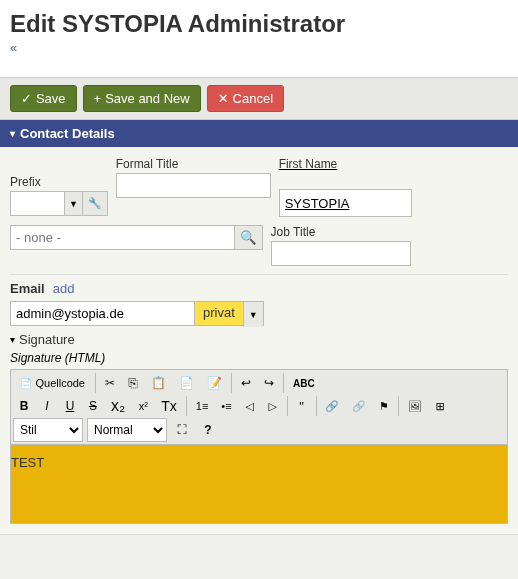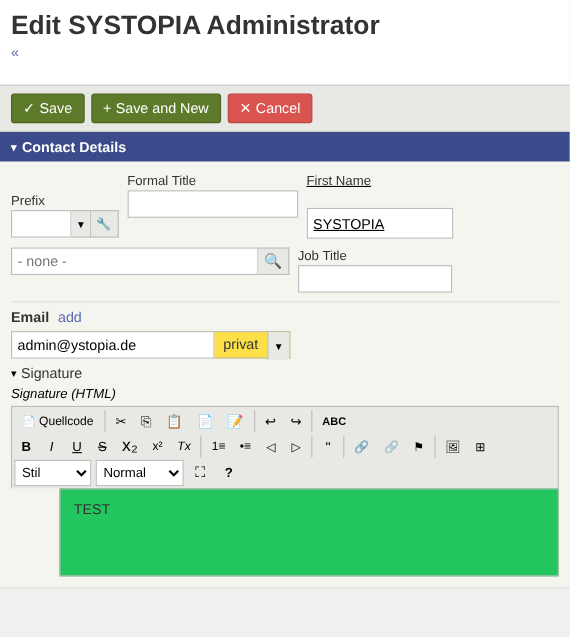--- a/index.html
+++ b/index.html
@@ -171,21 +171,21 @@
         <button class="toolbar-btn" style="font-size:10px; font-weight:bold;">ABC</button>
       </div>
 
       <div style="display:flex; align-items:center; gap:1px;">
         <button class="toolbar-btn" style="font-weight:bold;">B</button>
         <button class="toolbar-btn" style="font-style:italic;">I</button>
         <button class="toolbar-btn" style="text-decoration:underline;">U</button>
         <button class="toolbar-btn" style="text-decoration:line-through;">S</button>
         <button class="toolbar-btn" style="font-size:16px;">x₂</button>
         <button class="toolbar-btn" style="font-size:11px;">x²</button>
-        <button class="toolbar-btn" style="font-size:11px; font-style:italic;">Tx</button>
+        <button class="toolbar-btn" style="font-size:14px; ">Tx</button>
         <span style="width:1px; height:20px; background:#bbb; margin:0 2px;"></span>
         <button class="toolbar-btn" style="font-size:11px;">1≡</button>
         <button class="toolbar-btn" style="font-size:11px;">•≡</button>
         <button class="toolbar-btn" style="font-size:11px;">◁</button>
         <button class="toolbar-btn" style="font-size:11px;">▷</button>
         <span style="width:1px; height:20px; background:#bbb; margin:0 2px;"></span>
         <button class="toolbar-btn" style="font-size:13px;">"</button>
         <span style="width:1px; height:20px; background:#bbb; margin:0 2px;"></span>
         <button class="toolbar-btn" style="font-size:11px;">🔗</button>
         <button class="toolbar-btn" style="font-size:11px; opacity:0.6;">🔗</button>
@@ -203,18 +203,18 @@
           <option selected="">Normal</option>
           <option>Heading 1</option>
           <option>Heading 2</option>
           <option>Heading 3</option>
         </select>
         <button class="toolbar-btn" style="font-size:13px;">⛶</button>
         <button class="toolbar-btn" style="font-size:12px; font-weight:bold;">?</button>
       </div>
     </div>
 
-    <div style="border:1px solid #bbb; background:#22c55e; min-height:80px; padding:10px 12px; font-size:13px; cursor:text;margin-left:44px;">
+    <div style="border:1px solid #bbb; background:#eab308; min-height:80px; padding:10px 0; font-size:13px; cursor:text;">
       <span style="font-size:13px; color:#333;">TEST</span>
     </div>
 
   </div>
 </div>
 
 </body></html>

